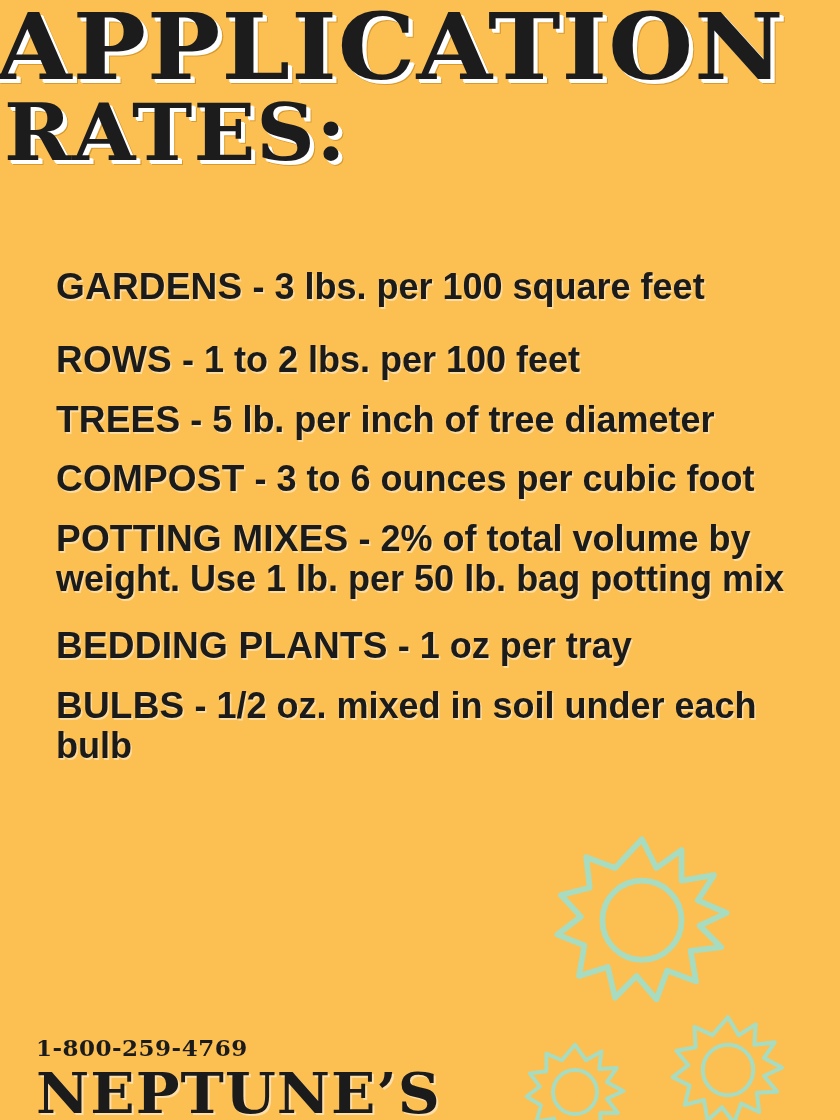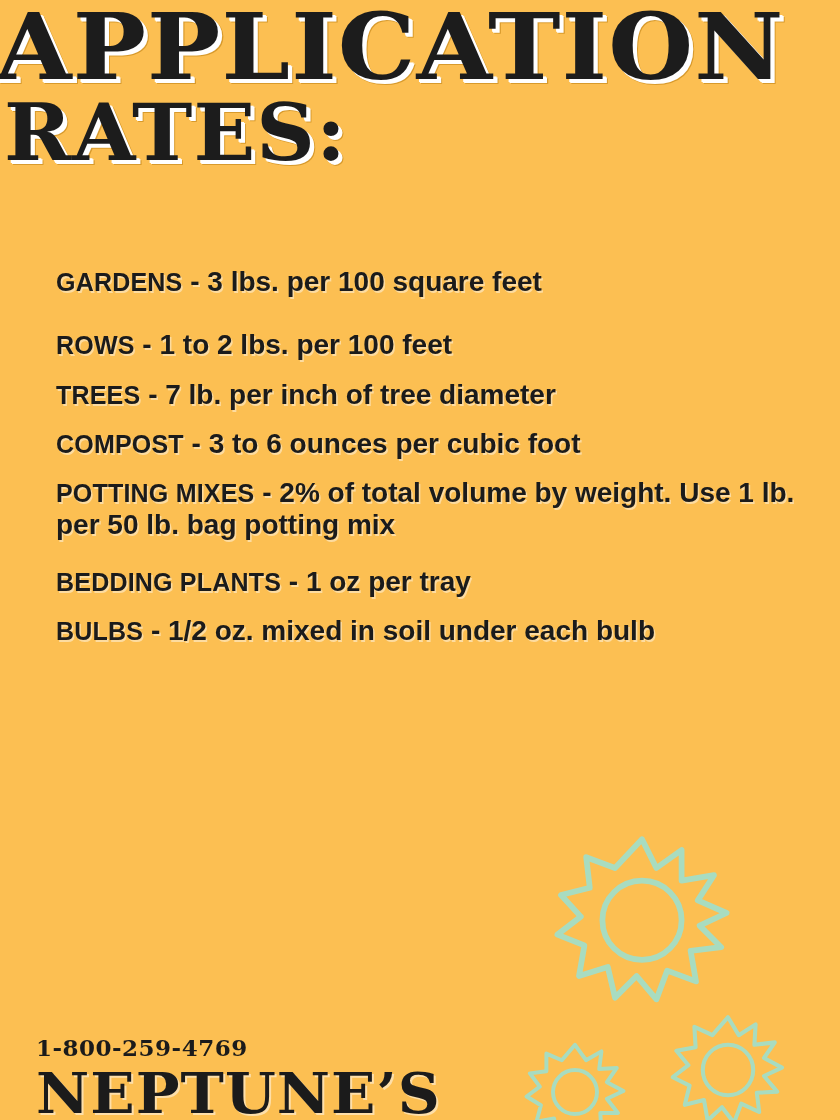--- a/index.html
+++ b/index.html
@@ -73,25 +73,25 @@
     padding: 0 40px 0 56px;
   }
   .rate-item {
     color: #1b1b1b;
     font-weight: bold;
     line-height: 1.12;
     margin-bottom: 22px;
     text-shadow: 1.5px 1.5px 0 rgba(255,255,255,0.45);
   }
   .rate-item .label {
-    font-size: 25px;
+    font-size: 37px;
     letter-spacing: 0.2px;
   }
   .rate-item .value {
-    font-size: 28px;
+    font-size: 36px;
     font-weight: bold;
   }
   .rate-item.first { margin-bottom: 32px; }
   .rate-item.tight { margin-bottom: 18px; margin-top: 12px; }
   .rate-item.wrap  { margin-bottom: 26px; }
 
   
   .footer {
     position: absolute;
     left: 36px;
@@ -151,21 +151,21 @@
 
   <div class="rate-item first">
     <span class="label">GARDENS</span><span class="value"> - 3 lbs. per 100 square feet</span>
   </div>
 
   <div class="rate-item tight">
     <span class="label">ROWS</span><span class="value"> - 1 to 2 lbs. per 100 feet</span>
   </div>
 
   <div class="rate-item tight">
-    <span class="label">TREES</span><span class="value"> - 7 lb. per inch of tree diameter</span>
+    <span class="label">TREES</span><span class="value"> - 5 lb. per inch of tree diameter</span>
   </div>
 
   <div class="rate-item tight">
     <span class="label">COMPOST</span><span class="value"> - 3 to 6 ounces per cubic foot</span>
   </div>
 
 
   <div class="rate-item wrap">
     <span class="label">POTTING MIXES</span><span class="value"> - 2% of total volume by weight. Use 1 lb. per 50 lb. bag potting mix</span>
   </div>

